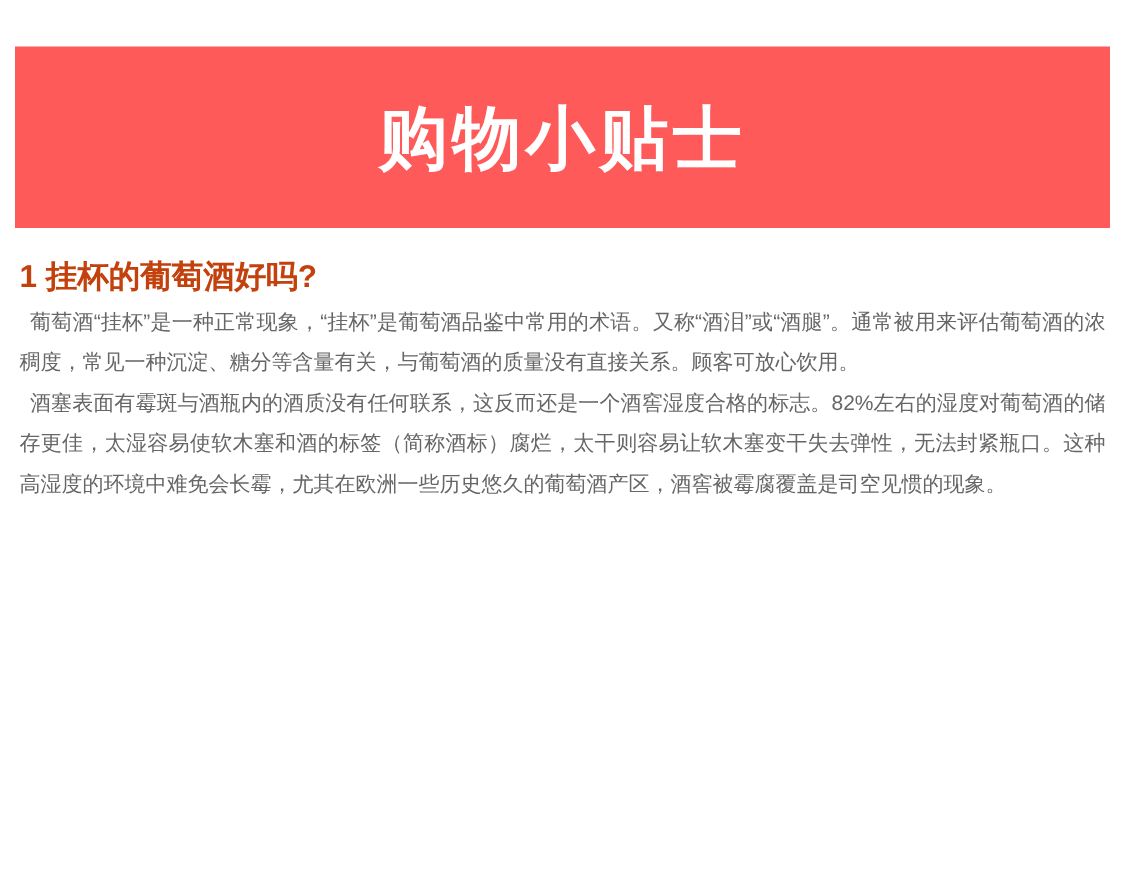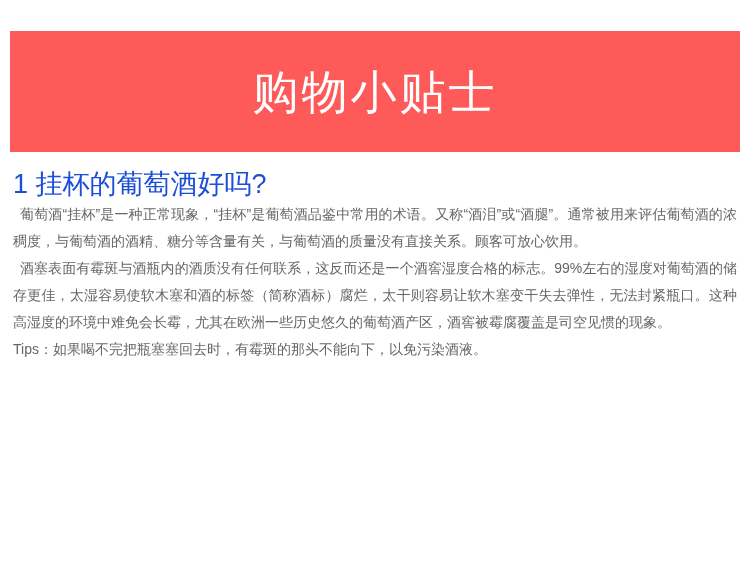--- a/index.html
+++ b/index.html
@@ -16,31 +16,31 @@
     height: 121px;
     background: #ff5a5a;
     display: flex;
     align-items: center;
     justify-content: center;
   }
   .banner-title {
     margin: 0;
     color: #ffffff;
     font-size: 46px;
-    font-weight: 400;
+    font-weight: 700;
     letter-spacing: 3px;
     line-height: 1;
   }
   .content {
     padding: 0 13px 0 13px;
   }
   .sec-heading {
-    color: #1d4ed8;
-    font-size: 27px;
-    font-weight: 400;
+    color: #c2410c;
+    font-size: 21px;
+    font-weight: 700;
     line-height: 25px;
     margin: 8px 0 4px 0;
   }
   .content section:first-child .sec-heading {
     margin-top: 20px;
   }
   .para, .tips {
     color: #666666;
     font-size: 14px;
     line-height: 27px;
@@ -58,24 +58,23 @@
 <body>
 
 <header class="banner">
   <h1 class="banner-title">购物小贴士</h1>
 </header>
 
 <main class="content">
 
   <section>
     <h2 class="sec-heading">1 挂杯的葡萄酒好吗?</h2>
-    <p class="para">葡萄酒“挂杯”是一种正常现象，“挂杯”是葡萄酒品鉴中常用的术语。又称“酒泪”或“酒腿”。通常被用来评估葡萄酒的浓稠度，与葡萄酒的酒精、糖分等含量有关，与葡萄酒的质量没有直接关系。顾客可放心饮用。</p>
+    <p class="para">葡萄酒“挂杯”是一种正常现象，“挂杯”是葡萄酒品鉴中常用的术语。又称“酒泪”或“酒腿”。通常被用来评估葡萄酒的浓稠度，常见一种沉淀、糖分等含量有关，与葡萄酒的质量没有直接关系。顾客可放心饮用。</p>
   </section>
 
   <section>
   </section>
 
   <section>
-    <p class="para">酒塞表面有霉斑与酒瓶内的酒质没有任何联系，这反而还是一个酒窖湿度合格的标志。99%左右的湿度对葡萄酒的储存更佳，太湿容易使软木塞和酒的标签（简称酒标）腐烂，太干则容易让软木塞变干失去弹性，无法封紧瓶口。这种高湿度的环境中难免会长霉，尤其在欧洲一些历史悠久的葡萄酒产区，酒窖被霉腐覆盖是司空见惯的现象。</p>
-    <p class="tips">Tips：如果喝不完把瓶塞塞回去时，有霉斑的那头不能向下，以免污染酒液。</p>
+    <p class="para">酒塞表面有霉斑与酒瓶内的酒质没有任何联系，这反而还是一个酒窖湿度合格的标志。82%左右的湿度对葡萄酒的储存更佳，太湿容易使软木塞和酒的标签（简称酒标）腐烂，太干则容易让软木塞变干失去弹性，无法封紧瓶口。这种高湿度的环境中难免会长霉，尤其在欧洲一些历史悠久的葡萄酒产区，酒窖被霉腐覆盖是司空见惯的现象。</p>
   </section>
 
 </main>
 
 </body></html>

